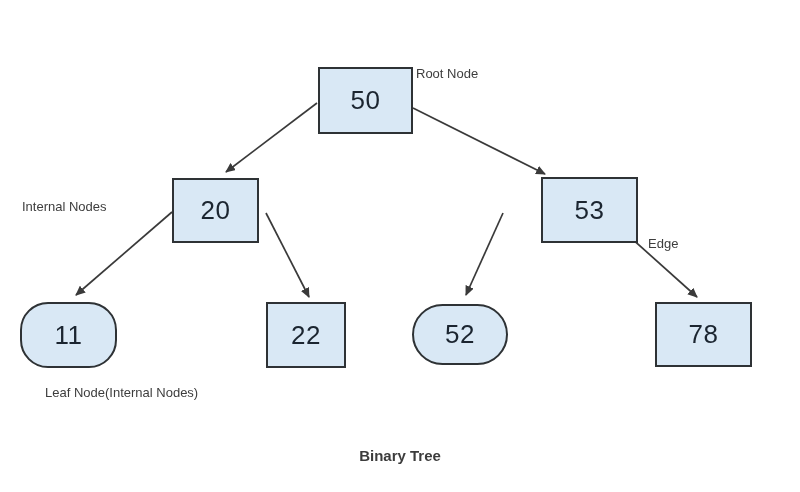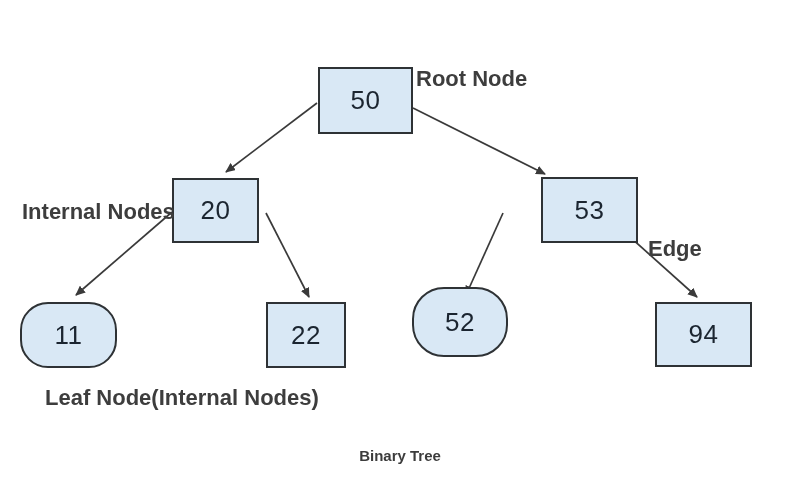--- a/index.html
+++ b/index.html
@@ -35,24 +35,23 @@
     border:2px solid var(--node-border);
     display:flex;
     align-items:center;
     justify-content:center;
     font-size:26px;
     color:var(--node-text);
     letter-spacing:0.5px;
   }
   .label{
     position:absolute;
-    font-size:22px;
+    font-size:13px;
     color:var(--label-text);
     white-space:nowrap;
-    font-weight:bold;
   }
   .caption{
     position:absolute;
     left:0;
     top:447px;
     width:800px;
     text-align:center;
     font-size:15px;
     font-weight:600;
     color:#3c3c3c;
@@ -80,23 +79,23 @@
   <div class="node" style="left:318px;top:67px;width:95px;height:67px;">50</div>
 
   <div class="node" style="left:172px;top:178px;width:87px;height:65px;">20</div>
 
   <div class="node" style="left:503px;top:177px;width:97px;height:66px;margin-left:38px;">53</div>
 
   <div class="node" style="left:20px;top:302px;width:97px;height:66px;border-radius:28px;">11</div>
 
   <div class="node" style="left:266px;top:302px;width:80px;height:66px;">22</div>
 
-  <div class="node" style="left:412px;top:287px;width:96px;height:70px;border-radius:32px;">52</div>
+  <div class="node" style="left:412px;top:304px;width:96px;height:61px;border-radius:32px;">52</div>
 
-  <div class="node" style="left:655px;top:302px;width:97px;height:65px;">94</div>
+  <div class="node" style="left:655px;top:302px;width:97px;height:65px;">78</div>
 
   <div class="label" style="left:416px;top:66px;">Root Node</div>
 
   <div class="label" style="left:22px;top:199px;text-align:center;">Internal Nodes</div>
 
   <div class="label" style="left:648px;top:236px;">Edge</div>
 
   <div class="label" style="left:45px;top:385px;">Leaf Node(Internal Nodes)</div>
 
   <div class="caption">Binary Tree</div>

